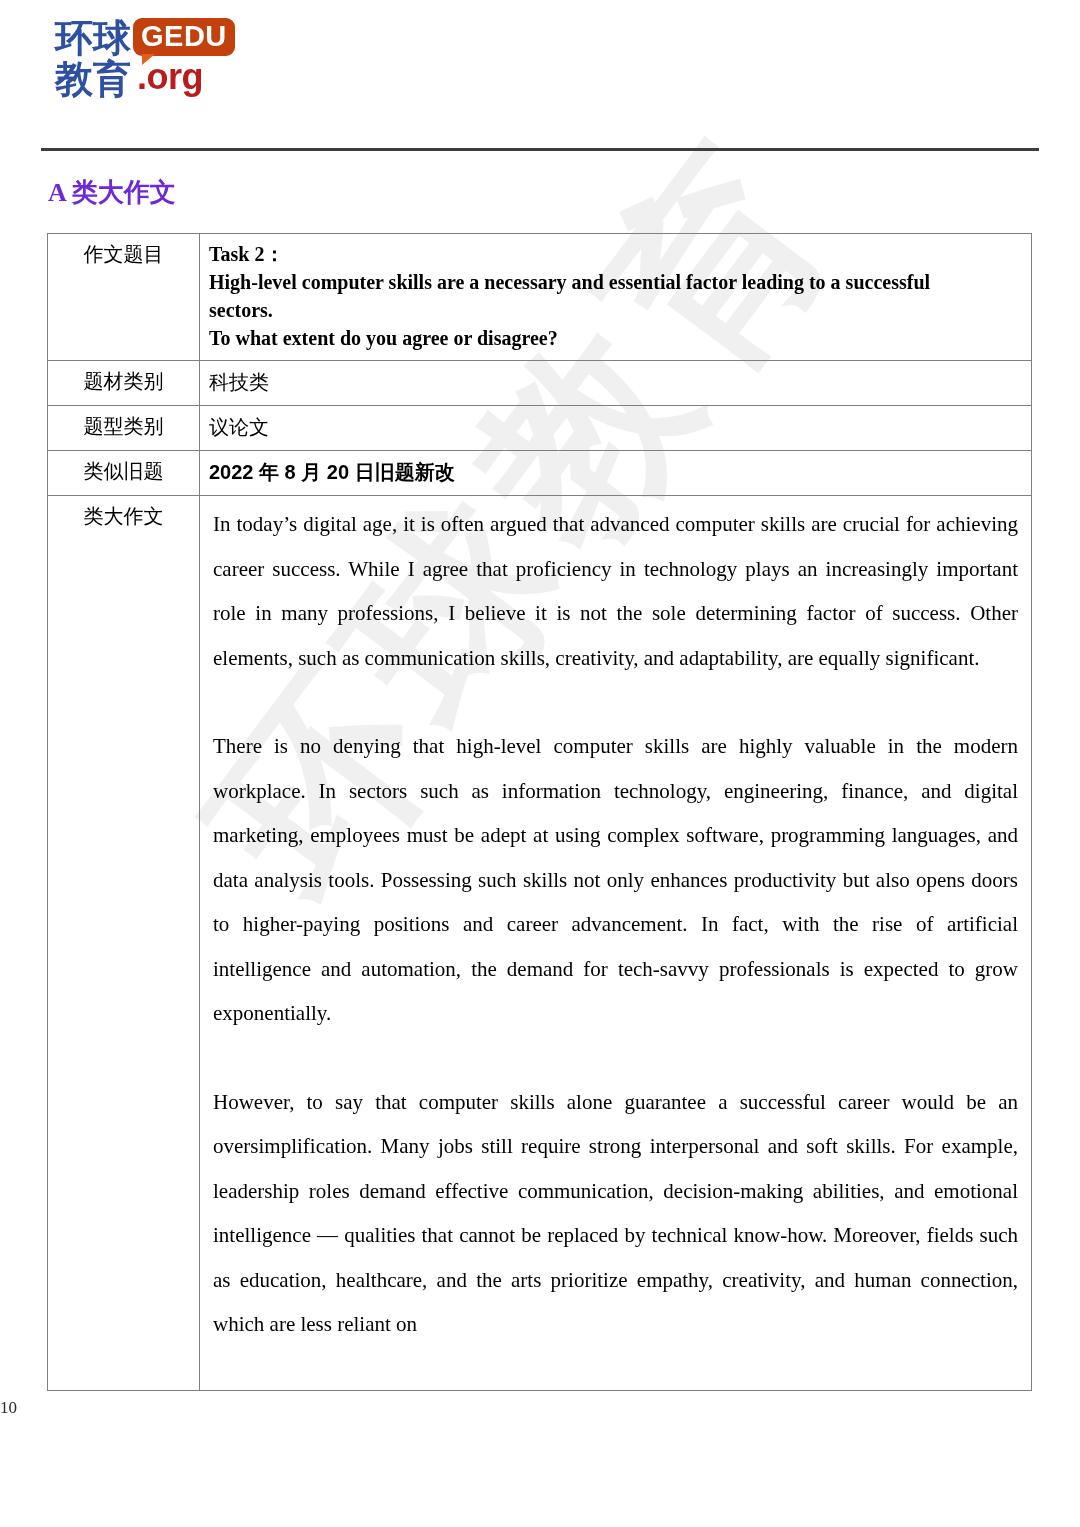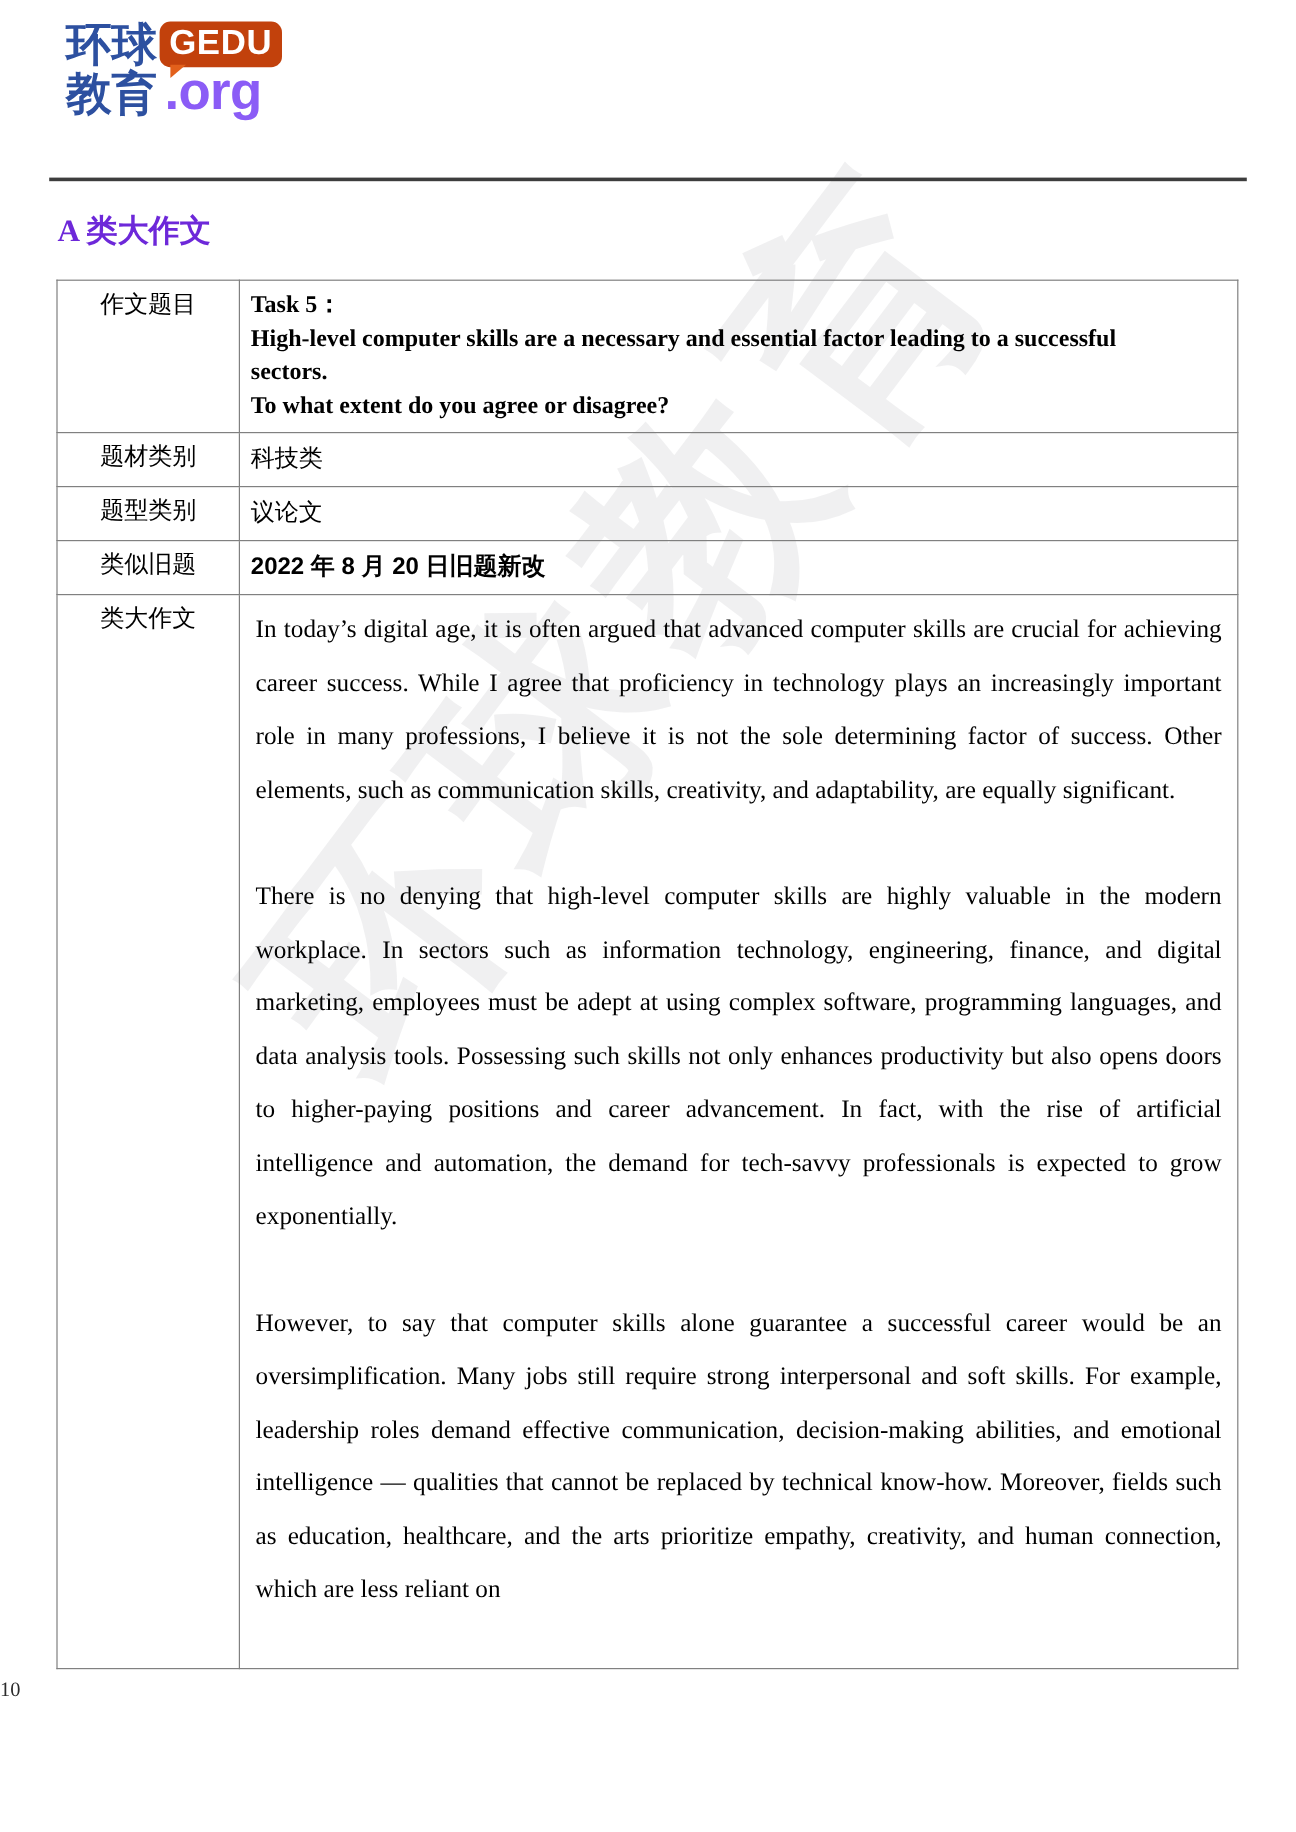--- a/index.html
+++ b/index.html
@@ -95,23 +95,23 @@
     left: 9px;
     bottom: -9px;
     width: 0;
     height: 0;
     border-left: 13px solid #e2601b;
     border-bottom: 11px solid transparent;
   }
   .logo-org {
     font-family: "Liberation Sans", "DejaVu Sans", sans-serif;
     font-weight: 700;
-    font-size: 44px;
+    font-size: 36px;
     line-height: 38px;
-    color: #8b5cf6;
+    color: #b91c1c;
     margin-top: 2px;
     margin-left: 4px;
     letter-spacing: -0.5px;
   }
 
   
   .header-rule {
     position: absolute;
     left: 41px;
     top: 148px;
@@ -245,21 +245,21 @@
   </div>
 
   <table class="doc-table">
     <tbody>
 
       <tr>
         <td class="col-label">
           <div class="label-cn">作文题目</div>
         </td>
         <td class="prompt-cell">
-          <div class="prompt-line">Task 5：</div>
+          <div class="prompt-line">Task 2：</div>
           <div class="prompt-line">High-level computer skills are a necessary and essential factor leading to a successful</div>
           <div class="prompt-line">sectors.</div>
           <div class="prompt-line">To what extent do you agree or disagree?</div>
         </td>
       </tr>
 
       <tr>
         <td class="col-label">
           <div class="label-cn">题材类别</div>
         </td>

